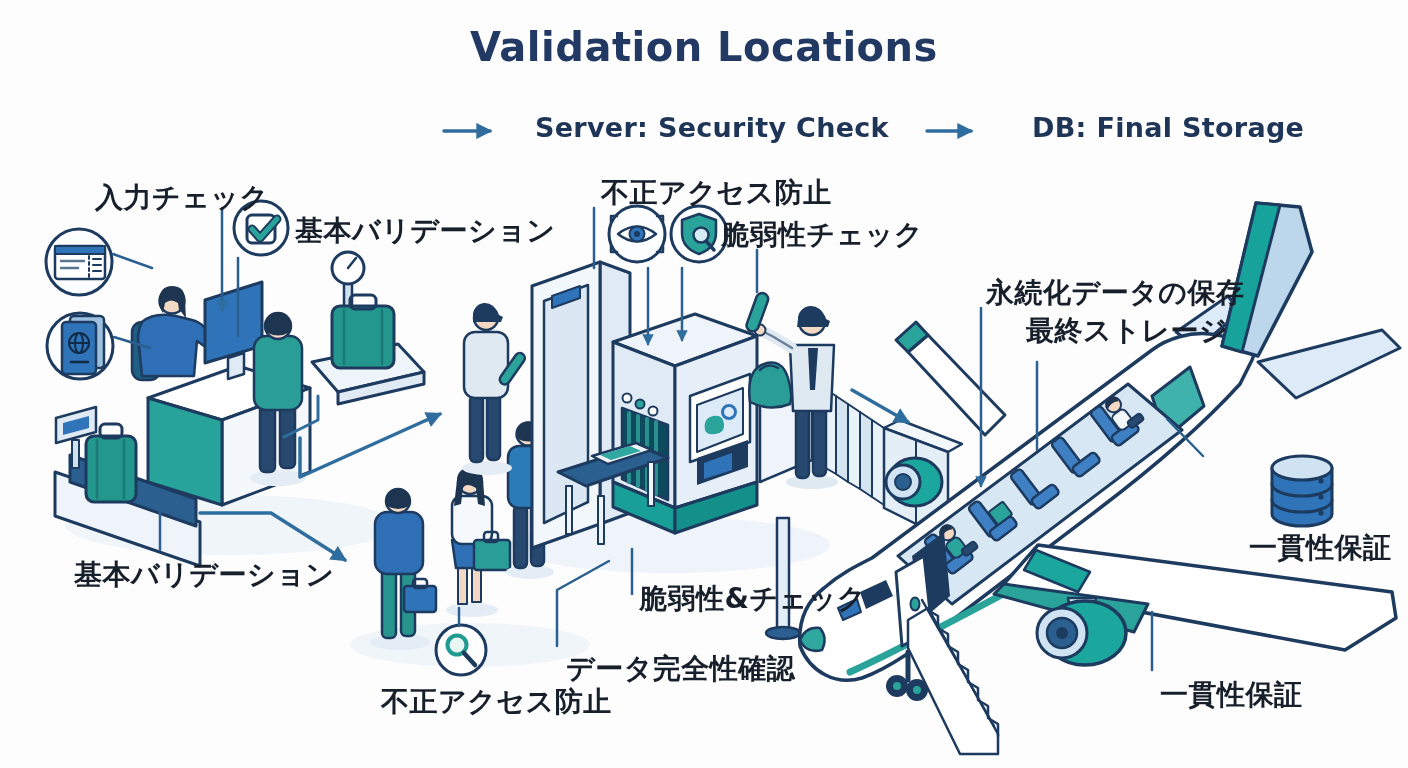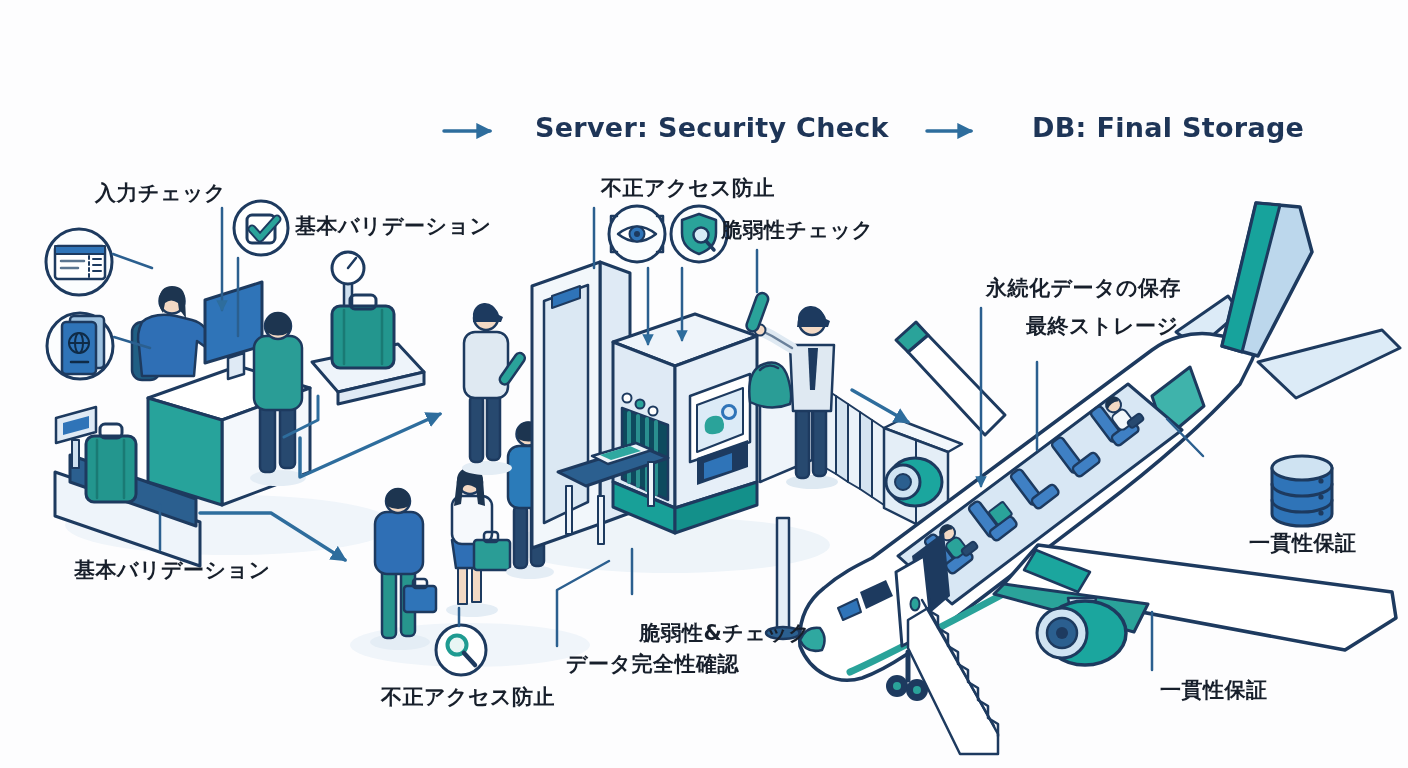--- a/index.html
+++ b/index.html
@@ -1,19 +1,19 @@
 <!DOCTYPE html>
 <html><head>
 <meta charset="utf-8">
 <style>
   html,body{margin:0;padding:0;background:#ffffff;}
   #canvas{position:relative;width:1408px;height:768px;background:#fdfdfe;overflow:hidden;
           font-family:"DejaVu Sans","Liberation Sans",sans-serif;}
   #art{position:absolute;left:0;top:0;}
-  .label{position:absolute;white-space:nowrap;font-weight:700;color:#171f2b;font-size:21px;letter-spacing:.5px;}
+  .label{position:absolute;white-space:nowrap;font-weight:700;color:#171f2b;font-size:28px;letter-spacing:.5px;}
   .title{position:absolute;left:0;top:24px;width:100%;text-align:center;font-size:40px;font-weight:800;color:#223a63;letter-spacing:.5px;}
   .stage{position:absolute;top:112px;font-size:27px;font-weight:800;color:#1e3557;letter-spacing:.3px;}
 </style>
 </head>
 <body>
 
 <div id="canvas">
 
 <svg id="art" width="1408" height="768" viewBox="0 0 1408 768">
   <defs>
@@ -410,32 +410,33 @@
     <line x1="459" y1="608" x2="459" y2="626"></line>
     <line x1="632" y1="549" x2="632" y2="594"></line>
     <polyline points="609,561 557,590 557,646"></polyline>
     <line x1="981" y1="308" x2="981" y2="486" marker-end="url(#ah)"></line>
     <line x1="1037" y1="362" x2="1037" y2="450"></line>
     <line x1="1167" y1="419" x2="1203" y2="456"></line>
     <line x1="1152" y1="612" x2="1152" y2="670"></line>
   </g>
 </svg>
 
+<div class="title">Validation Locations</div>
 
 <div class="stage" style="left:1032px;">DB: Final Storage</div>
 <div class="stage" style="left:535px;">Server: Security Check</div>
 
 <div class="label" style="left:95px;top:179px;">入力チェック</div>
 <div class="label" style="left:295px;top:212px;">基本バリデーション</div>
 <div class="label" style="left:74px;top:556px;">基本バリデーション</div>
 
 <div class="label" style="left:601px;top:174px;">不正アクセス防止</div>
 <div class="label" style="left:721px;top:216px;">脆弱性チェック</div>
 <div class="label" style="left:381px;top:683px;">不正アクセス防止</div>
-<div class="label" style="left:639px;top:580px;margin-top:39px;">脆弱性&amp;チェック</div>
+<div class="label" style="left:639px;top:580px;">脆弱性&amp;チェック</div>
 <div class="label" style="left:566px;top:635px;margin-top:15px;">データ完全性確認</div>
 
 <div class="label" style="left:986px;top:274px;">永続化データの保存</div>
 <div class="label" style="left:1026px;top:312px;">最終ストレージ</div>
 <div class="label" style="left:1249px;top:529px;">一貫性保証</div>
 <div class="label" style="left:1160px;top:676px;">一貫性保証</div>
 
 </div>
 
 </body></html>

